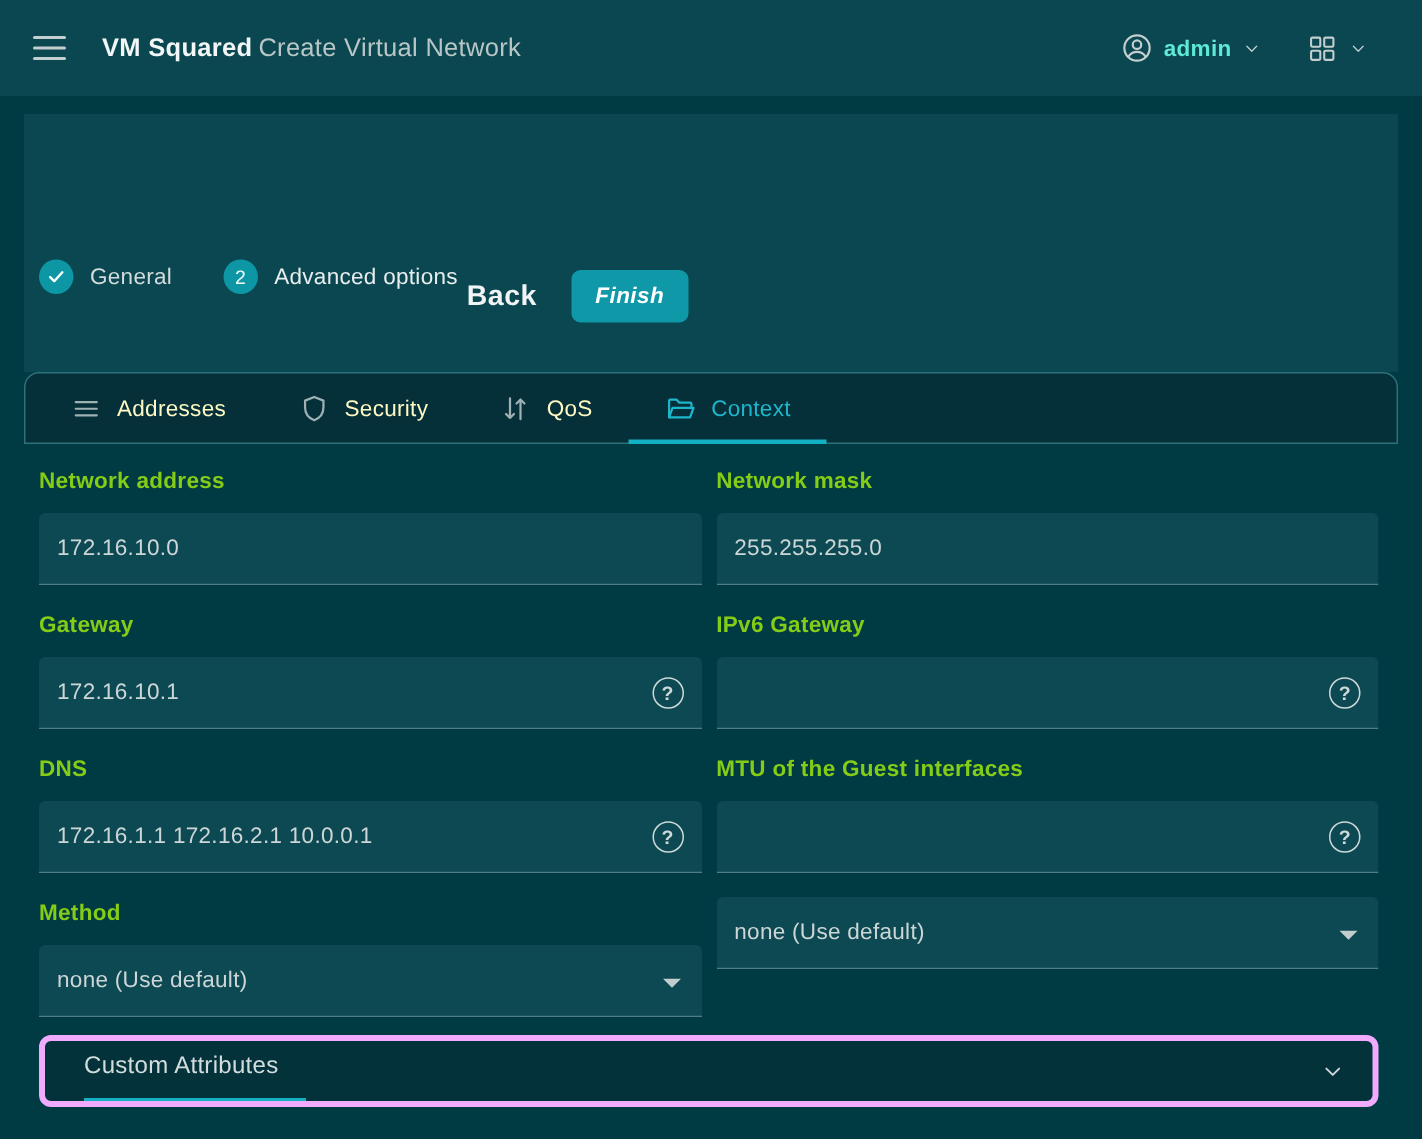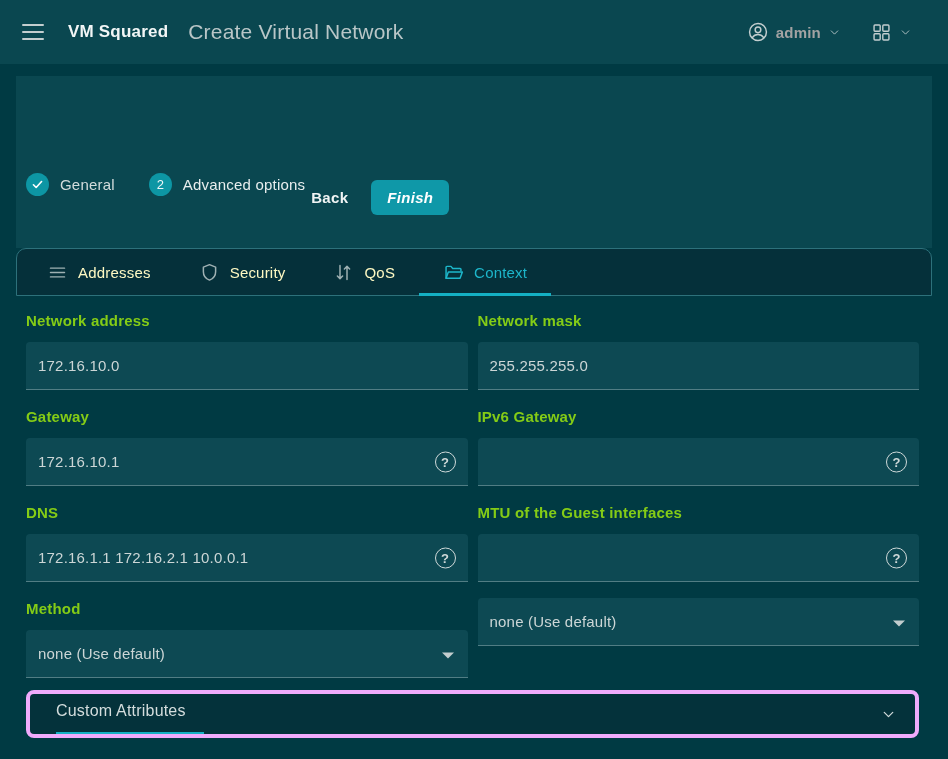--- a/index.html
+++ b/index.html
@@ -14,25 +14,25 @@
   
   .topbar {
     height:64px; flex:0 0 64px;
     background:#0a4750;
     display:flex; align-items:center;
     padding:0 36px 0 22px;
   }
   .hamburger { width:22px; height:16px; display:flex; flex-direction:column; justify-content:space-between; background:none; border:none; cursor:pointer; margin-right:24px; }
   .hamburger span { display:block; height:2px; border-radius:1px; background:#c3cecf; }
   .brand { font-size:17px; font-weight:bold; color:#f2f6f6; letter-spacing:.2px; }
-  .page-title { font-size:21px; color:#b9c6c7; margin-left:20px; letter-spacing:.2px; }
+  .page-title { font-size:17px; color:#b9c6c7; margin-left:4px; letter-spacing:.2px; }
   .spacer { flex:1; }
   .menu-group { display:flex; align-items:center; gap:7px; background:none; border:none; cursor:pointer; color:#c3cecf; }
   .menu-group + .menu-group { margin-left:30px; }
-  .user-name { font-size:15px; font-weight:bold; color:#a3a3a3; letter-spacing:.2px; }
+  .user-name { font-size:15px; font-weight:bold; color:#5eead4; letter-spacing:.2px; }
   .icon-stroke { stroke:#c3cecf; fill:none; stroke-width:1.6; stroke-linecap:round; stroke-linejoin:round; }
 
   
   .main { flex:1; padding:12px 16px 0 16px; }
 
   
   .stepper-panel {
     background:#0a4750; height:172px;
     padding:44px 13px 0 10px;
     display:flex; 
@@ -44,21 +44,21 @@
     background:#0d96a4; color:#eef7f8;
     display:flex; align-items:center; justify-content:center;
     font-size:13px; flex:0 0 23px;
   }
   .step-label { font-size:15px; color:#d3dcdc; letter-spacing:.2px; }
   .step.active .step-label { color:#e8eeee; }
   .connector { flex:1; height:2px; background:#87938f; margin:0 17px; }
   .panel-actions { display:flex; justify-content:flex-end; align-items:center; margin-top:27px; gap:17px; }
   .btn-text {
     background:none; border:none; color:#f0f4f4; font-family:inherit;
-    font-size:15px; font-weight:bold; letter-spacing:.3px; cursor:pointer; padding:8px 6px;
+    font-size:19px; font-weight:bold; letter-spacing:.3px; cursor:pointer; padding:8px 6px;
   }
   .btn-filled {
     background:#0f98a8; border:none; color:#ffffff; font-family:inherit;
     font-size:15px; font-weight:bold; letter-spacing:.3px; cursor:pointer;
     padding:9px 16px; border-radius:6px;font-style:italic;
   }
 
   
   .tabbar {
     height:48px; background:#05303a;

